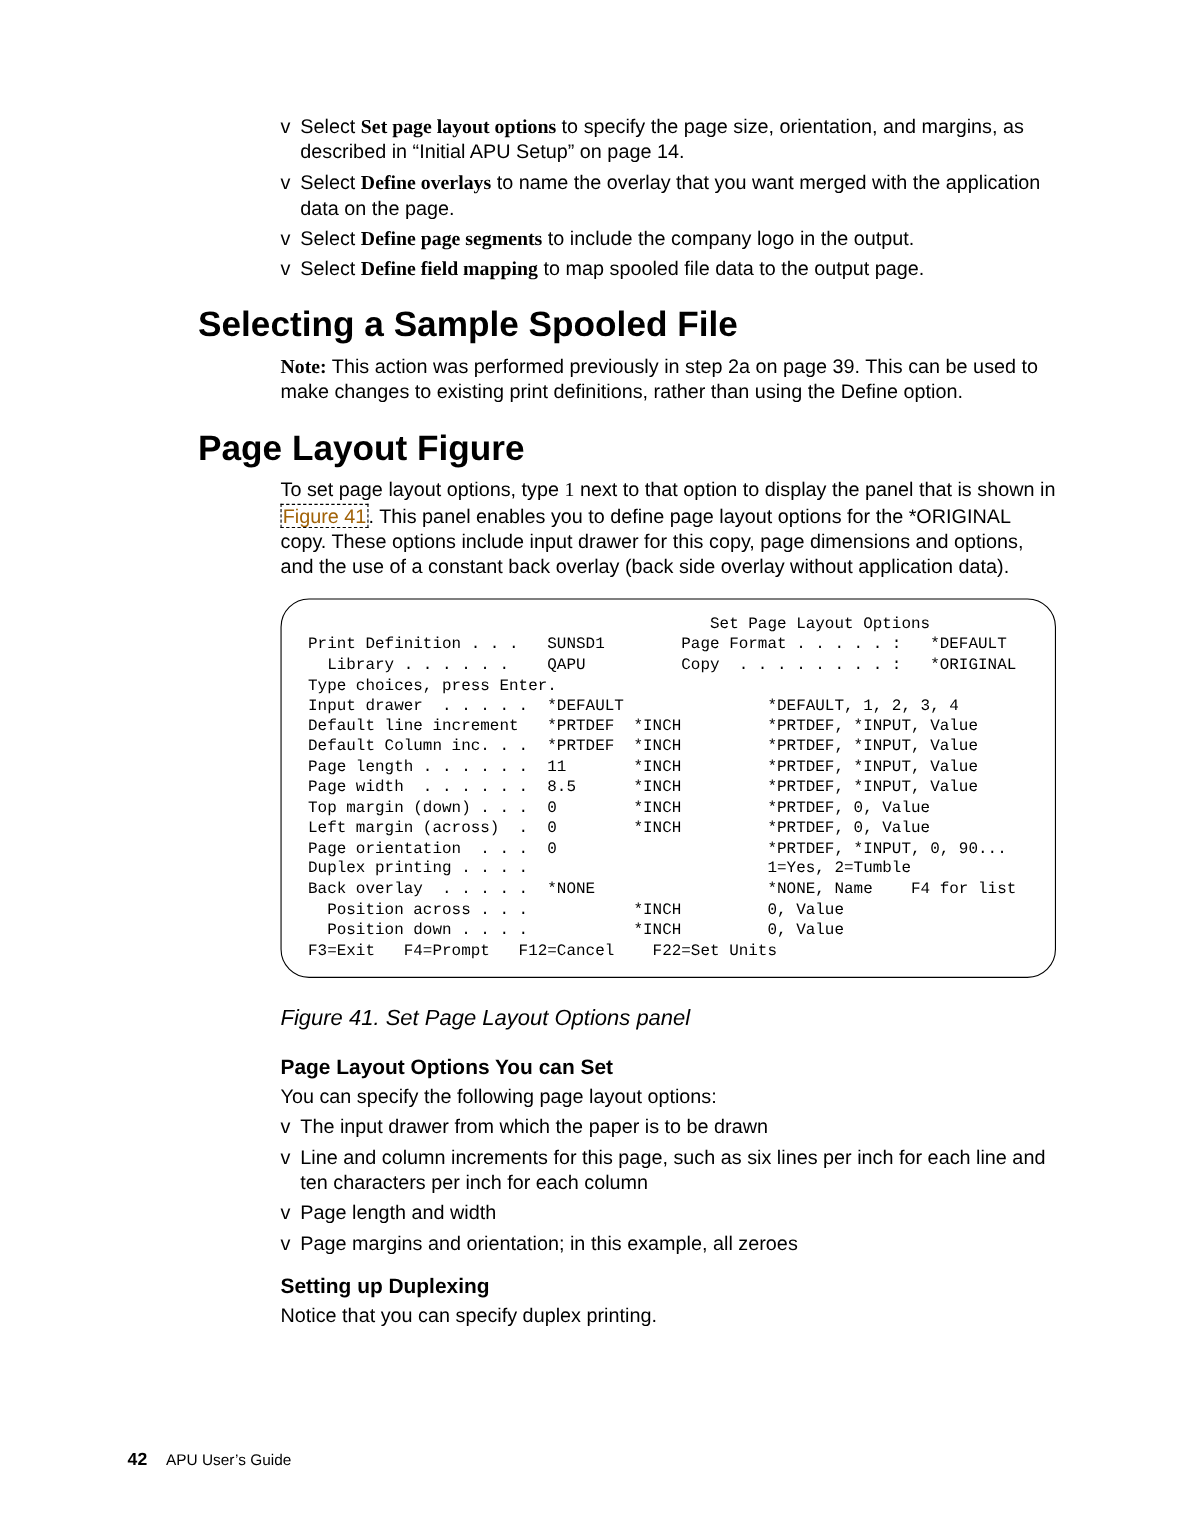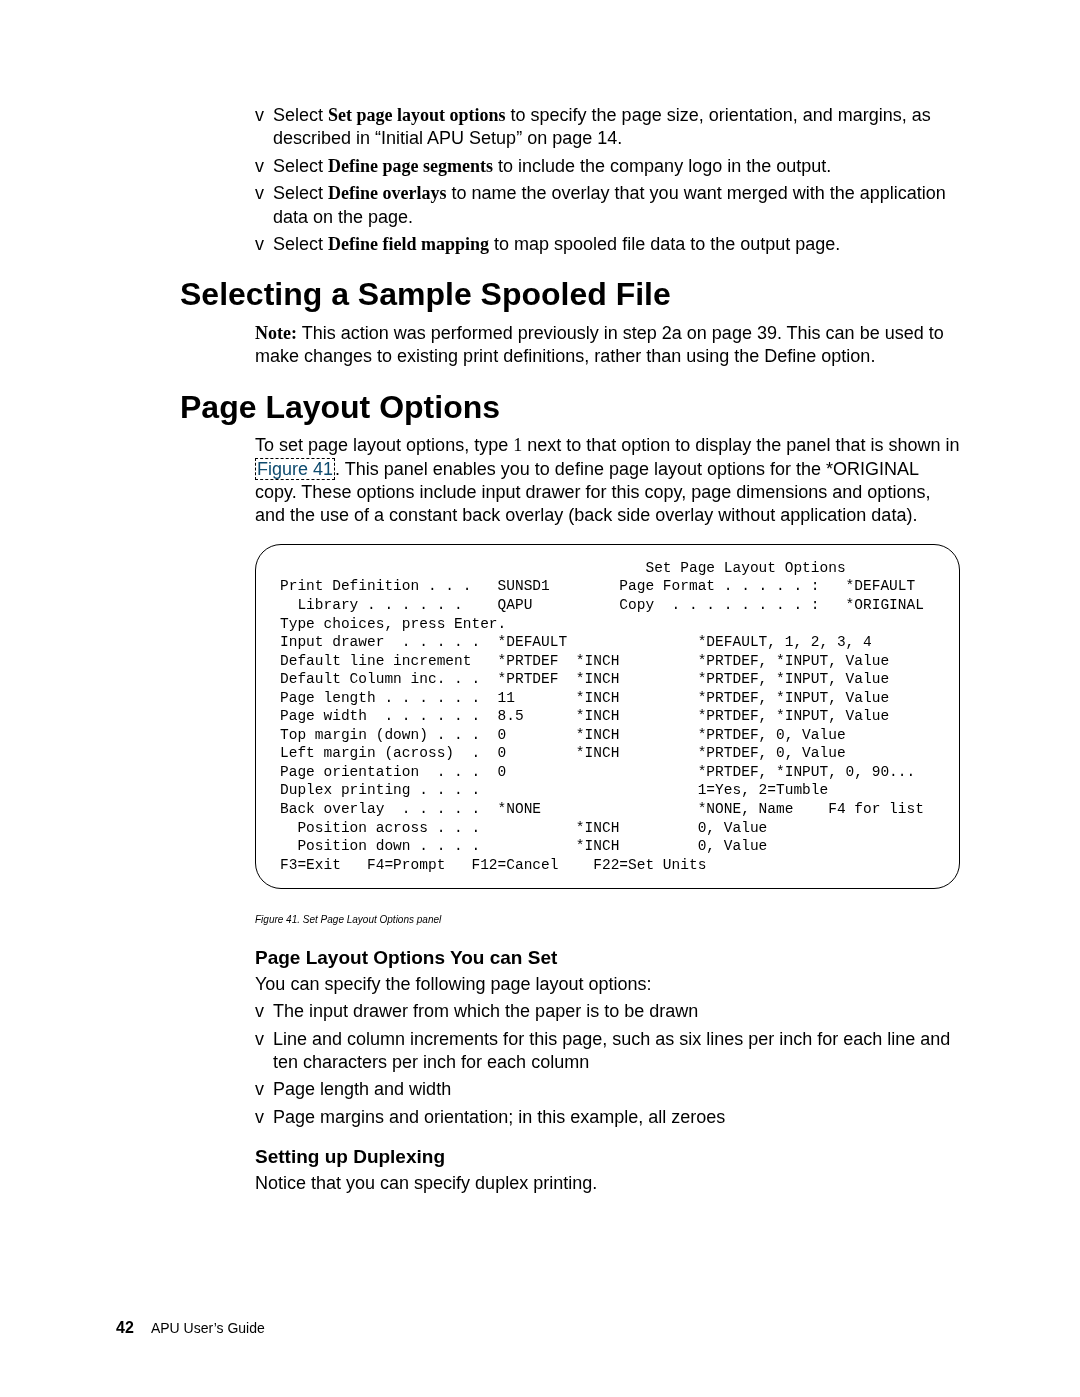--- a/index.html
+++ b/index.html
@@ -26,72 +26,72 @@
   .bold { font-weight: bold; font-family: "Times New Roman", serif; }
   .serif { font-family: "Times New Roman", serif; }
   .para { margin: 0 0 16px 0; }
   h2.section-title {
     font-size: 32px; font-weight: bold; margin: 18px 0 6px 0;
     font-family: Arial, Helvetica, sans-serif;
   }
   h3.sub-title {
     font-size: 19px; font-weight: bold; margin: 14px 0 2px 0;
   }
-  a.xref { color: #0c4a6e; text-decoration: none; border: 1px dashed #000; padding: 0 1px; }
+  a.xref { color: #a16207; text-decoration: none; border: 1px dashed #000; padding: 0 1px; }
   .note-label { font-weight: bold; font-family: Liberation Serif, serif; }
   .terminal-wrap {
     border: 1.5px solid #000;
     border-radius: 26px;
     padding: 14px 20px 14px 24px;
     margin: 8px 0 24px 0;
   }
   pre.terminal {
     font-family: "Courier New", monospace;
     font-size: 14.5px;
     line-height: 1.28;
     white-space: pre;
     margin: 0;
   }
-  .figure-caption { font-style: italic; font-size: 10px; margin: 0 0 20px 0; }
+  .figure-caption { font-style: italic; font-size: 20px; margin: 0 0 20px 0; }
   .footer {
     position: absolute; left: 116px; bottom: 58px;
     font-size: 14px;
   }
   .footer .pn { font-weight: bold; margin-right: 14px; font-size: 16px;}
 </style>
 </head>
 <body>
 
 <div class="page">
 
   <div class="indent-block">
     <ul class="bullet-list">
       <li>
         <span>Select </span><span class="bold">Set page layout options</span><span> to specify the page size, orientation, and margins, as described in “Initial APU Setup” on page 14.</span>
       </li>
       <li>
-        <span>Select </span><span class="bold">Define page segments</span><span> to include the company logo in the output.</span>
+        <span>Select </span><span class="bold">Define overlays</span><span> to name the overlay that you want merged with the application data on the page.</span>
       </li>
       <li>
-        <span>Select </span><span class="bold">Define overlays</span><span> to name the overlay that you want merged with the application data on the page.</span>
+        <span>Select </span><span class="bold">Define page segments</span><span> to include the company logo in the output.</span>
       </li>
       <li>
         <span>Select </span><span class="bold">Define field mapping</span><span> to map spooled file data to the output page.</span>
       </li>
     </ul>
   </div>
 
   <h2 class="section-title">Selecting a Sample Spooled File</h2>
   <div class="indent-block">
     <p class="para">
       <span class="note-label">Note:</span><span> This action was performed previously in step 2a on page 39. This can be used to make changes to existing print definitions, rather than using the Define option.</span>
     </p>
   </div>
 
-  <h2 class="section-title">Page Layout Options</h2>
+  <h2 class="section-title">Page Layout Figure</h2>
   <div class="indent-block">
     <p class="para">
       <span>To set page layout options, type </span><span class="serif">1</span><span> next to that option to display the panel that is shown in </span><a class="xref" href="#">Figure 41</a><span>. This panel enables you to define page layout options for the *ORIGINAL copy. These options include input drawer for this copy, page dimensions and options, and the use of a constant back overlay (back side overlay without application data).</span>
     </p>
 
     <div class="terminal-wrap">
       <pre class="terminal">                                          Set Page Layout Options
 Print Definition . . .   SUNSD1        Page Format . . . . . :   *DEFAULT
   Library . . . . . .    QAPU          Copy  . . . . . . . . :   *ORIGINAL
 Type choices, press Enter.

